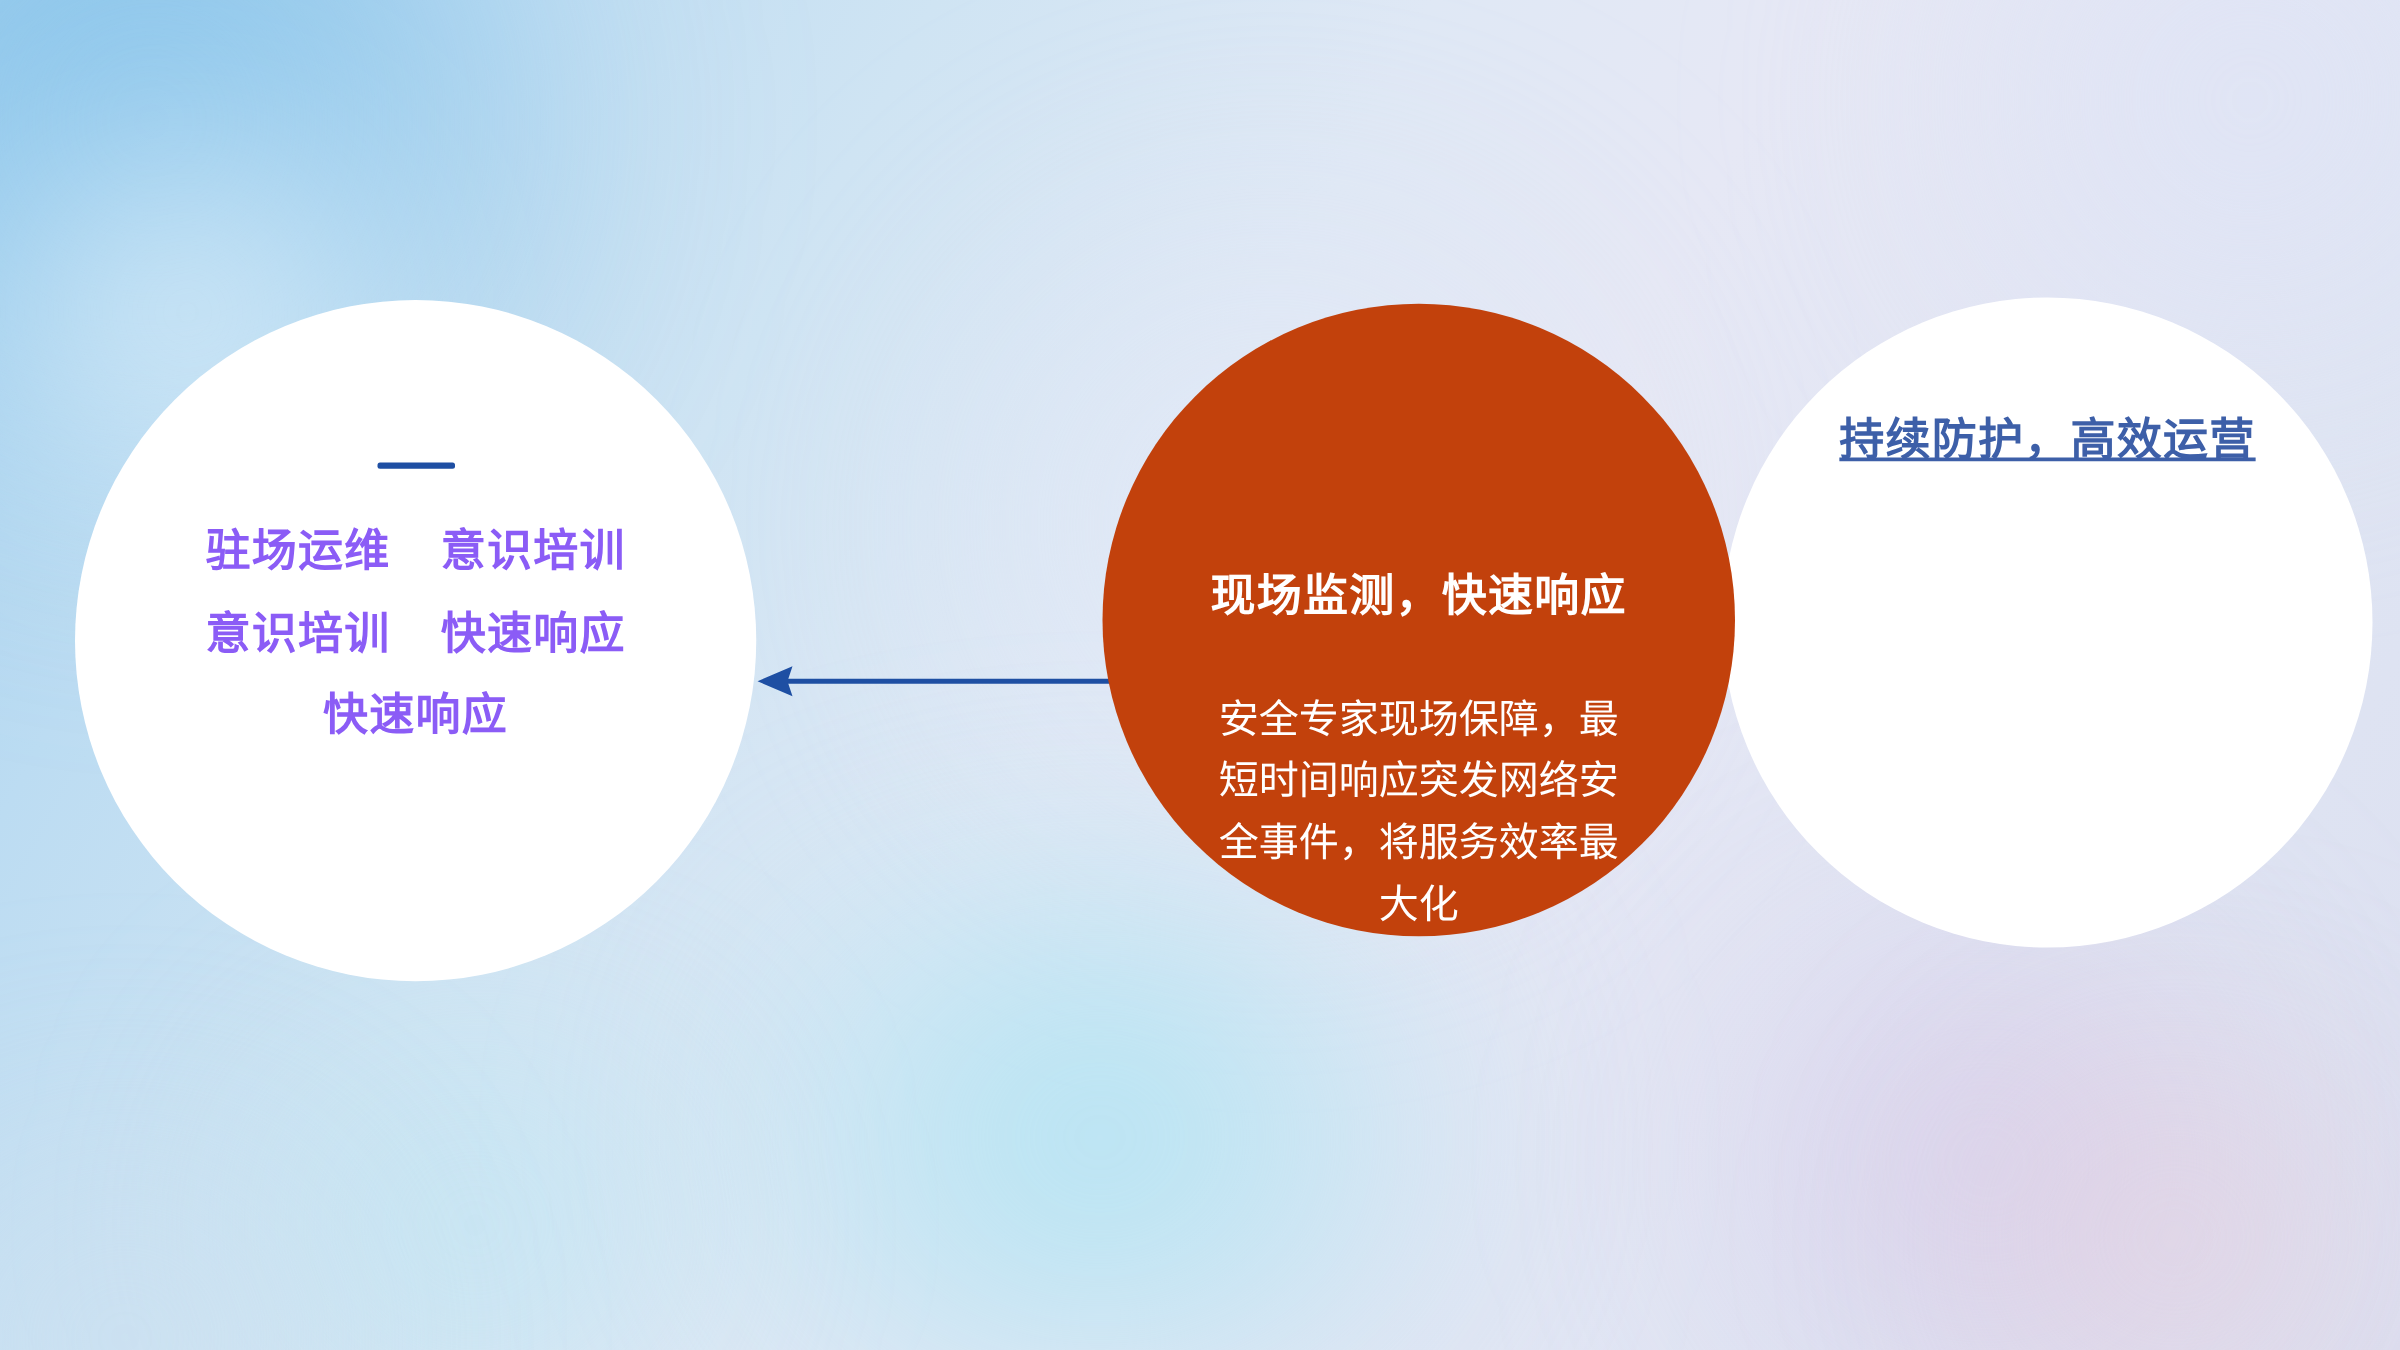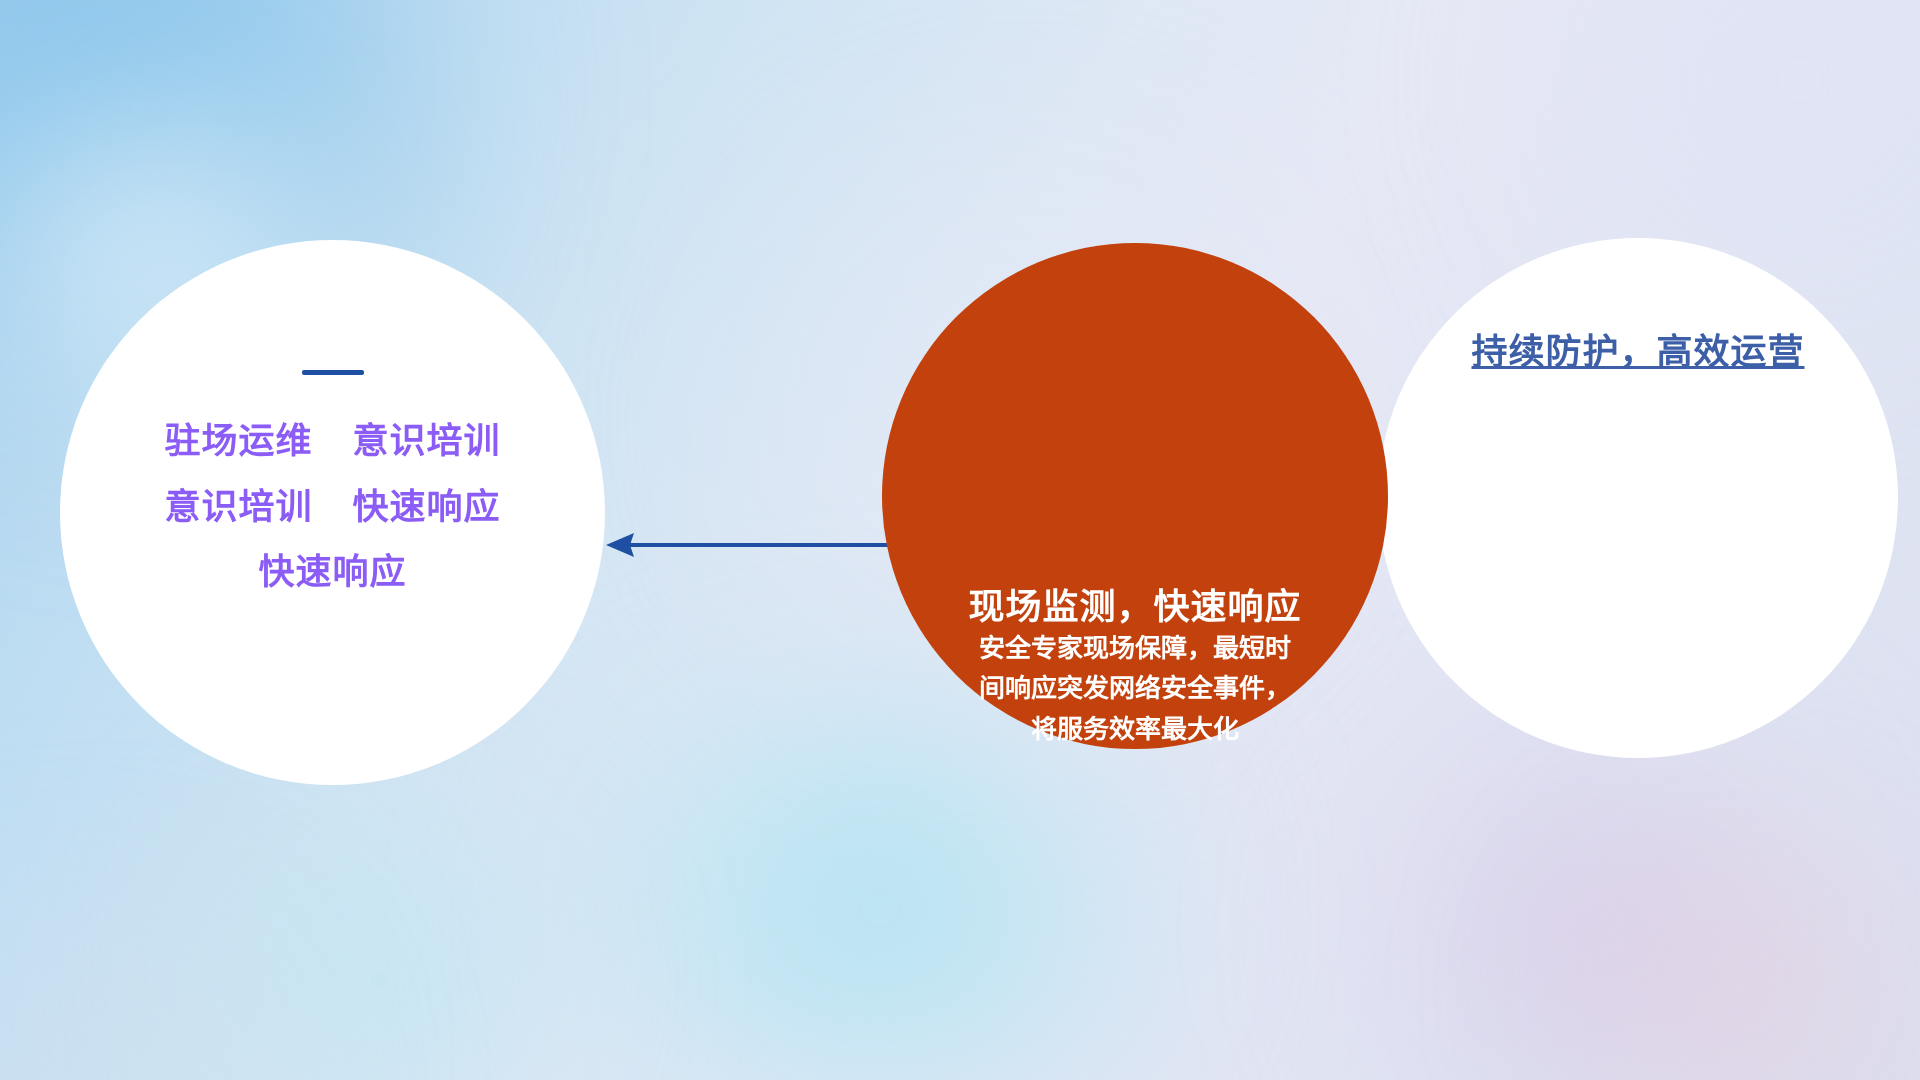--- a/index.html
+++ b/index.html
@@ -169,25 +169,26 @@
     font-weight: bold;
     letter-spacing: 1px;
     white-space: nowrap;
     line-height: 1.2;
   }
 
   .card-title.on-blue { color: #ffffff; }
   .card-title.on-white { color: #3d5fa8; text-decoration: underline; }
 
   .card-body {
-    font-size: 26px;
+    margin-top: 52px;
+    font-size: 32px;
     line-height: 1.55;
     text-align: center;
     width: 330px;
-    font-weight: bold;
+    font-weight: normal;
   }
 
   .card-body.on-blue { color: #ffffff; }
   .card-body.on-white { color: #141414; width: 390px; }
 
   
   .connector {
     position: absolute;
     left: 600px;
     top: 515px;

